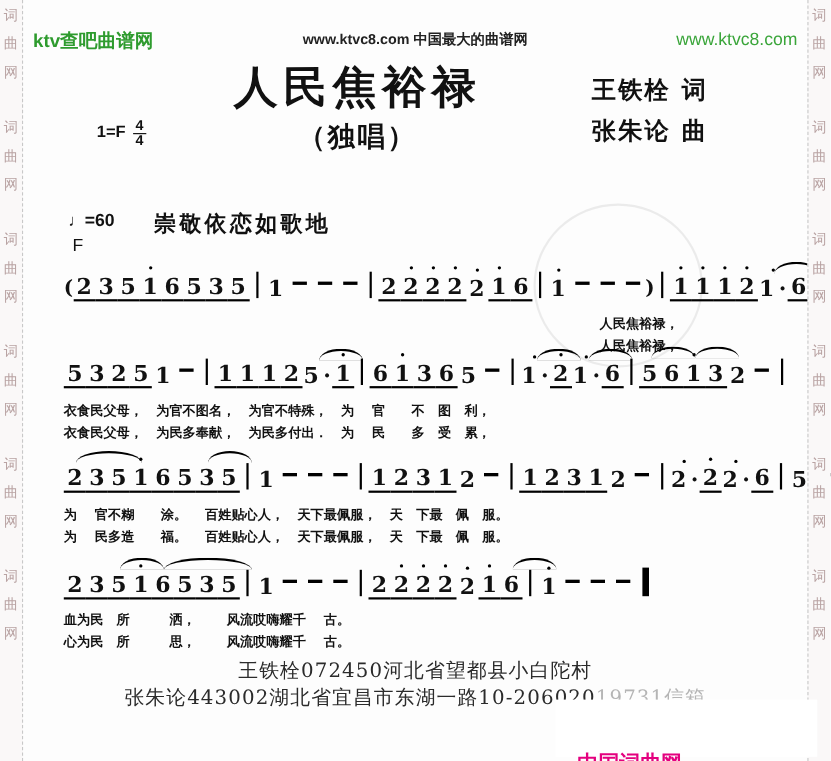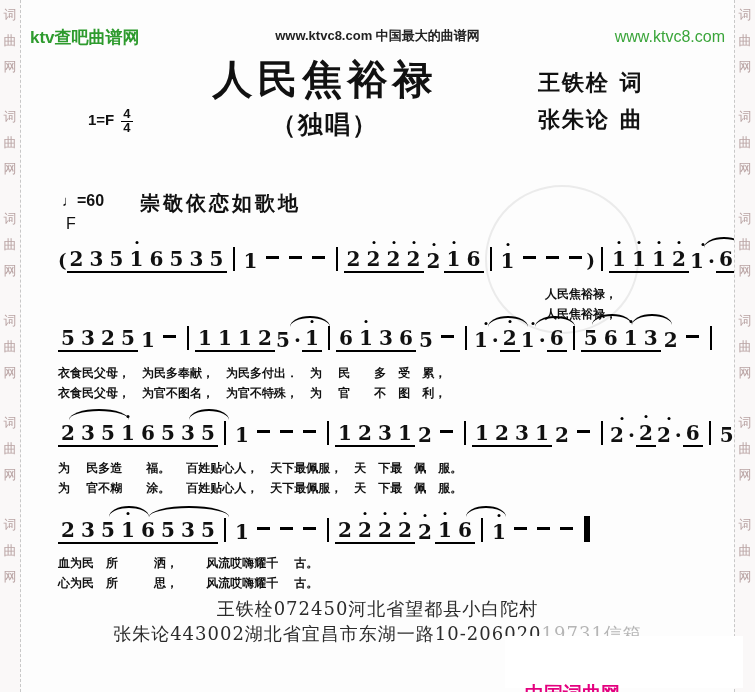--- a/index.html
+++ b/index.html
@@ -153,29 +153,29 @@
     <div class="score-line">
       <div class="notes-row"><span class="paren">(</span><span class="note u"><span>2</span></span><span class="note u"><span>3</span></span><span class="note u"><span>5</span></span><span class="note u"><span>1</span><i class="hdot"></i></span><span class="note u"><span>6</span></span><span class="note u"><span>5</span></span><span class="note u"><span>3</span></span><span class="note u"><span>5</span></span><span class="bar"></span><span class="note"><span>1</span></span><span class="dash"></span><span class="dash"></span><span class="dash"></span><span class="bar"></span><span class="note u"><span>2</span></span><span class="note u"><span>2</span><i class="hdot"></i></span><span class="note u"><span>2</span><i class="hdot"></i></span><span class="note u"><span>2</span><i class="hdot"></i></span><span class="note"><span>2</span><i class="hdot"></i></span><span class="note u"><span>1</span><i class="hdot"></i></span><span class="note u"><span>6</span></span><span class="bar"></span><span class="note"><span>1</span><i class="hdot"></i></span><span class="dash"></span><span class="dash"></span><span class="dash"></span><span class="paren">)</span><span class="bar"></span><span class="note u"><span>1</span><i class="hdot"></i></span><span class="note u"><span>1</span><i class="hdot"></i></span><span class="note u"><span>1</span><i class="hdot"></i></span><span class="note u"><span>2</span><i class="hdot"></i></span><span class="note"><span>1</span><span class="adot">·</span><i class="hdot"></i><i class="arc" style="width: 40px;"></i></span><span class="note u"><span>6</span></span><span class="bar"></span></div>
       <div class="lyrics-block indent">
         <div class="lyric">人民焦裕禄，</div>
         <div class="lyric">人民焦裕禄，</div>
       </div>
     </div>
     <div class="score-line">
       <div class="notes-row"><span class="note u"><span>5</span></span><span class="note u"><span>3</span></span><span class="note u"><span>2</span></span><span class="note u"><span>5</span></span><span class="note"><span>1</span></span><span class="dash"></span><span class="bar"></span><span class="note u"><span>1</span></span><span class="note u"><span>1</span></span><span class="note u"><span>1</span></span><span class="note u"><span>2</span></span><span class="note"><span>5</span><span class="adot">·</span><i class="arc" style="width: 40px;"></i></span><span class="note u"><span>1</span><i class="hdot"></i></span><span class="bar"></span><span class="note u"><span>6</span></span><span class="note u"><span>1</span><i class="hdot"></i></span><span class="note u"><span>3</span></span><span class="note u"><span>6</span></span><span class="note"><span>5</span></span><span class="dash"></span><span class="bar"></span><span class="note"><span>1</span><span class="adot">·</span><i class="hdot"></i><i class="arc" style="width: 40px;"></i></span><span class="note u"><span>2</span><i class="hdot"></i></span><span class="note"><span>1</span><span class="adot">·</span><i class="hdot"></i><i class="arc" style="width: 40px;"></i></span><span class="note u"><span>6</span></span><span class="bar"></span><span class="note u"><span>5</span><i class="arc" style="width: 40px;"></i></span><span class="note u"><span>6</span></span><span class="note u"><span>1</span><i class="hdot"></i><i class="arc" style="width: 40px;"></i></span><span class="note u"><span>3</span></span><span class="note"><span>2</span></span><span class="dash"></span><span class="bar"></span></div>
       <div class="lyrics-block">
+        <div class="lyric">衣食民父母，　为官不图名，　为官不特殊，　为　 官　　不　图　利，</div>
         <div class="lyric">衣食民父母，　为民多奉献，　为民多付出．　为　 民　　多　受　累，</div>
-        <div class="lyric">衣食民父母，　为官不图名，　为官不特殊，　为　 官　　不　图　利，</div>
       </div>
     </div>
     <div class="score-line">
       <div class="notes-row"><span class="note u"><span>2</span><i class="arc" style="width: 60px;"></i></span><span class="note u"><span>3</span></span><span class="note u"><span>5</span></span><span class="note u"><span>1</span><i class="hdot"></i></span><span class="note u"><span>6</span></span><span class="note u"><span>5</span></span><span class="note u"><span>3</span><i class="arc" style="width: 40px;"></i></span><span class="note u"><span>5</span></span><span class="bar"></span><span class="note"><span>1</span></span><span class="dash"></span><span class="dash"></span><span class="dash"></span><span class="bar"></span><span class="note u"><span>1</span></span><span class="note u"><span>2</span></span><span class="note u"><span>3</span></span><span class="note u"><span>1</span></span><span class="note"><span>2</span></span><span class="dash"></span><span class="bar"></span><span class="note u"><span>1</span></span><span class="note u"><span>2</span></span><span class="note u"><span>3</span></span><span class="note u"><span>1</span></span><span class="note"><span>2</span></span><span class="dash"></span><span class="bar"></span><span class="note"><span>2</span><span class="adot">·</span><i class="hdot"></i></span><span class="note u"><span>2</span><i class="hdot"></i></span><span class="note"><span>2</span><span class="adot">·</span><i class="hdot"></i></span><span class="note u"><span>6</span></span><span class="bar"></span><span class="note"><span>5</span></span><span class="dash"></span></div>
       <div class="lyrics-block">
+        <div class="lyric">为　 官不糊　　涂。　 百姓贴心人，　天下最佩服，　天　下最　佩　服。</div>
         <div class="lyric">为　 民多造　　福。　 百姓贴心人，　天下最佩服，　天　下最　佩　服。</div>
-        <div class="lyric">为　 官不糊　　涂。　 百姓贴心人，　天下最佩服，　天　下最　佩　服。</div>
       </div>
     </div>
     <div class="score-line">
       <div class="notes-row"><span class="note u"><span>2</span></span><span class="note u"><span>3</span></span><span class="note u"><span>5</span><i class="arc" style="width: 40px;"></i></span><span class="note u"><span>1</span><i class="hdot"></i></span><span class="note u"><span>6</span><i class="arc" style="width: 80px;"></i></span><span class="note u"><span>5</span></span><span class="note u"><span>3</span></span><span class="note u"><span>5</span></span><span class="bar"></span><span class="note"><span>1</span></span><span class="dash"></span><span class="dash"></span><span class="dash"></span><span class="bar"></span><span class="note u"><span>2</span></span><span class="note u"><span>2</span><i class="hdot"></i></span><span class="note u"><span>2</span><i class="hdot"></i></span><span class="note u"><span>2</span><i class="hdot"></i></span><span class="note"><span>2</span><i class="hdot"></i></span><span class="note u"><span>1</span><i class="hdot"></i></span><span class="note u"><span>6</span><i class="arc" style="width: 40px;"></i></span><span class="bar"></span><span class="note"><span>1</span><i class="hdot"></i></span><span class="dash"></span><span class="dash"></span><span class="dash"></span><span class="bar final"></span></div>
       <div class="lyrics-block">
         <div class="lyric">血为民　所　　　洒，　　 风流哎嗨耀千　 古。</div>
         <div class="lyric">心为民　所　　　思，　　 风流哎嗨耀千　 古。</div>
       </div>
     </div>
   </div>

